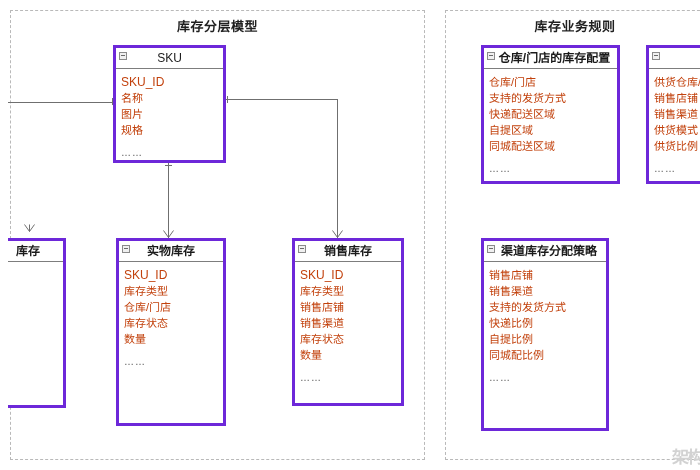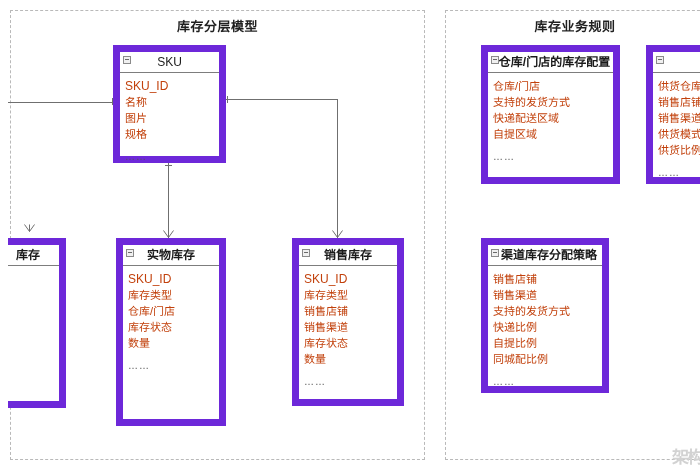--- a/index.html
+++ b/index.html
@@ -33,21 +33,21 @@
     color: #1f1f1f;
     letter-spacing: 0.5px;
     white-space: nowrap;
     text-align: center;
   }
 
   
   .entity {
     position: absolute;
     box-sizing: border-box;
-    border: 7px solid #6d28d9;
+    border: 3px solid #6d28d9;
     background: #ffffff;
     z-index: 5;
   }
   .entity-header {
     position: relative;
     box-sizing: border-box;
     height: 21px;
     border-bottom: 1px solid #7d7d7d;
     background: #ffffff;
     display: flex;
@@ -230,40 +230,41 @@
   <div class="entity" style="left:473px; top:45px; width:139px; height:139px;">
     <div class="entity-header">
       <span class="collapse-icon"></span>
       <span class="entity-title" style="margin-left:8px;">仓库/门店的库存配置</span>
     </div>
     <div class="entity-body">
       <div class="attr">仓库/门店</div>
       <div class="attr">支持的发货方式</div>
       <div class="attr">快递配送区域</div>
       <div class="attr">自提区域</div>
+      <div class="attr">同城配送区域</div>
       <div class="attr ellipsis">……</div>
     </div>
   </div>
 
   <div class="entity" style="left:638px; top:45px; width:139px; height:139px;">
     <div class="entity-header">
       <span class="collapse-icon"></span>
       <span class="entity-title" style="margin-left:8px;">供货关</span>
     </div>
     <div class="entity-body">
       <div class="attr">供货仓库/</div>
       <div class="attr">销售店铺</div>
       <div class="attr">销售渠道</div>
       <div class="attr">供货模式</div>
       <div class="attr">供货比例</div>
       <div class="attr ellipsis">……</div>
     </div>
   </div>
 
-  <div class="entity" style="left:473px; top:238px; width:128px; height:155px;">
+  <div class="entity" style="left:473px; top:238px; width:128px; height:193px;">
     <div class="entity-header">
       <span class="collapse-icon"></span>
       <span class="entity-title" style="margin-left:8px;">渠道库存分配策略</span>
     </div>
     <div class="entity-body">
       <div class="attr">销售店铺</div>
       <div class="attr">销售渠道</div>
       <div class="attr">支持的发货方式</div>
       <div class="attr">快递比例</div>
       <div class="attr">自提比例</div>

